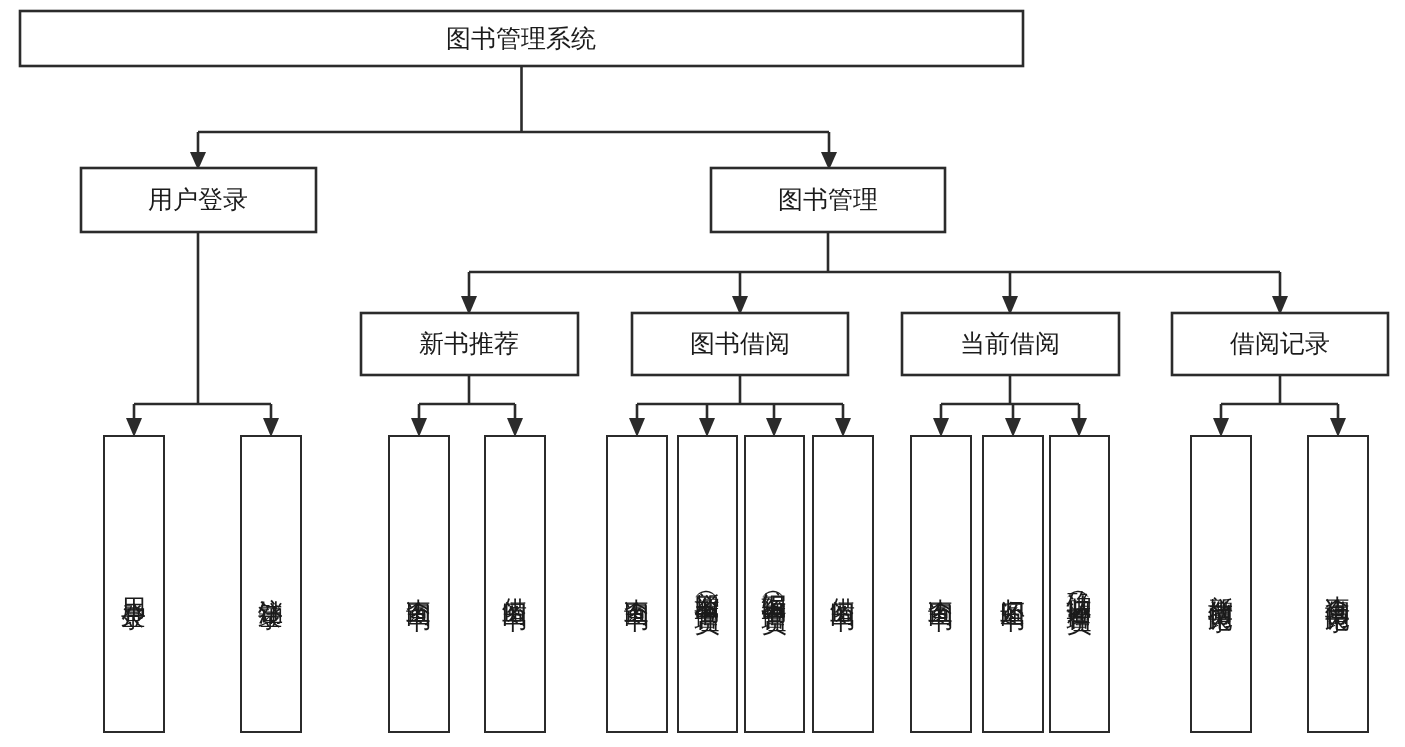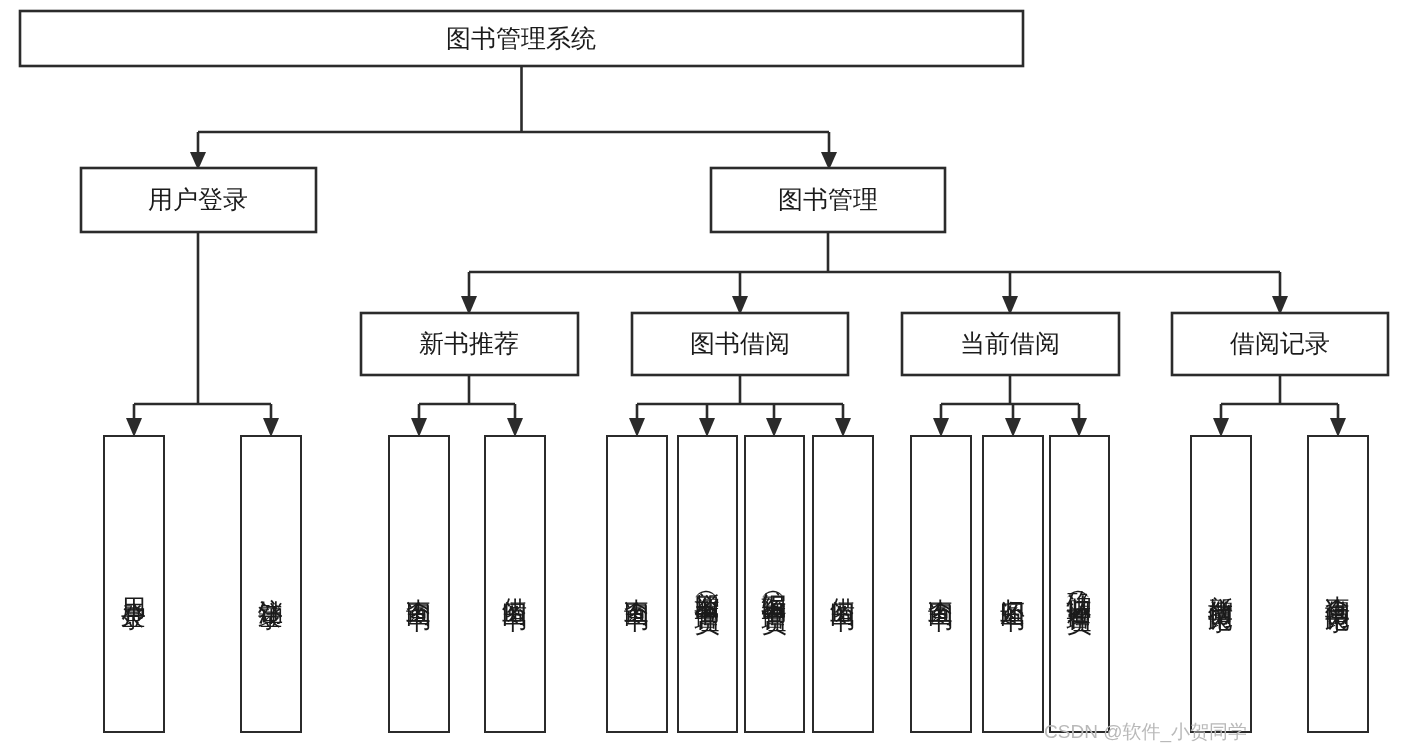--- a/index.html
+++ b/index.html
@@ -235,15 +235,14 @@
   </div>
 
   <div class="vert-node" style="left:1190px;top:435px;width:62px;height:298px;">
     <span class="vert-label">新增借阅记录</span>
   </div>
 
   <div class="vert-node" style="left:1307px;top:435px;width:62px;height:298px;">
     <span class="vert-label">查询借阅记录</span>
   </div>
 
-  <div id="watermark">CSDN @软件_小贺同学</div>
 
 </div>
 
 </body></html>

